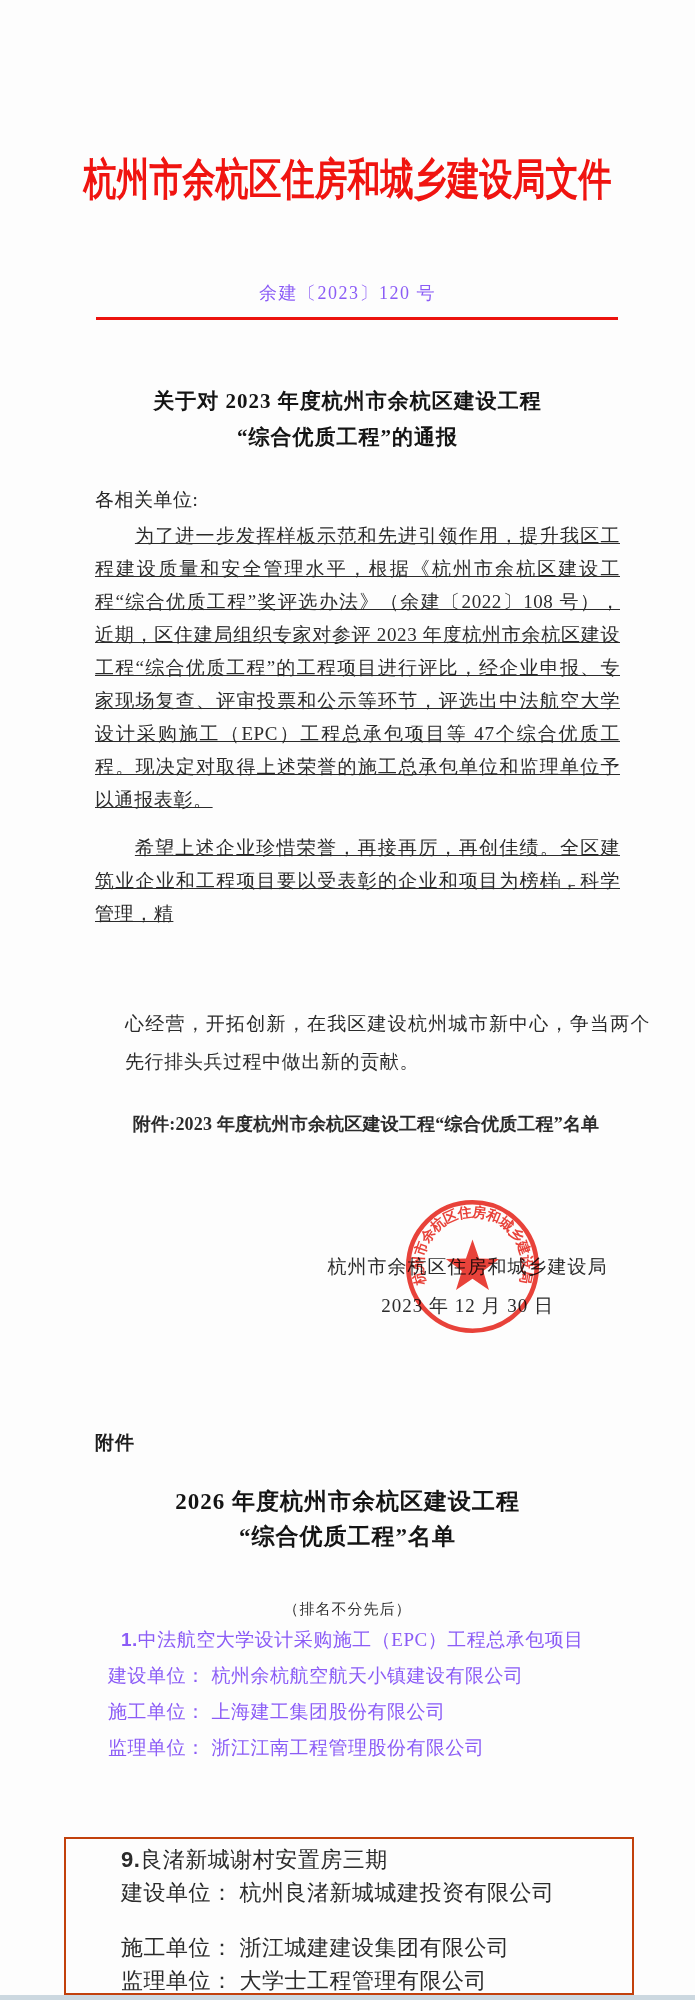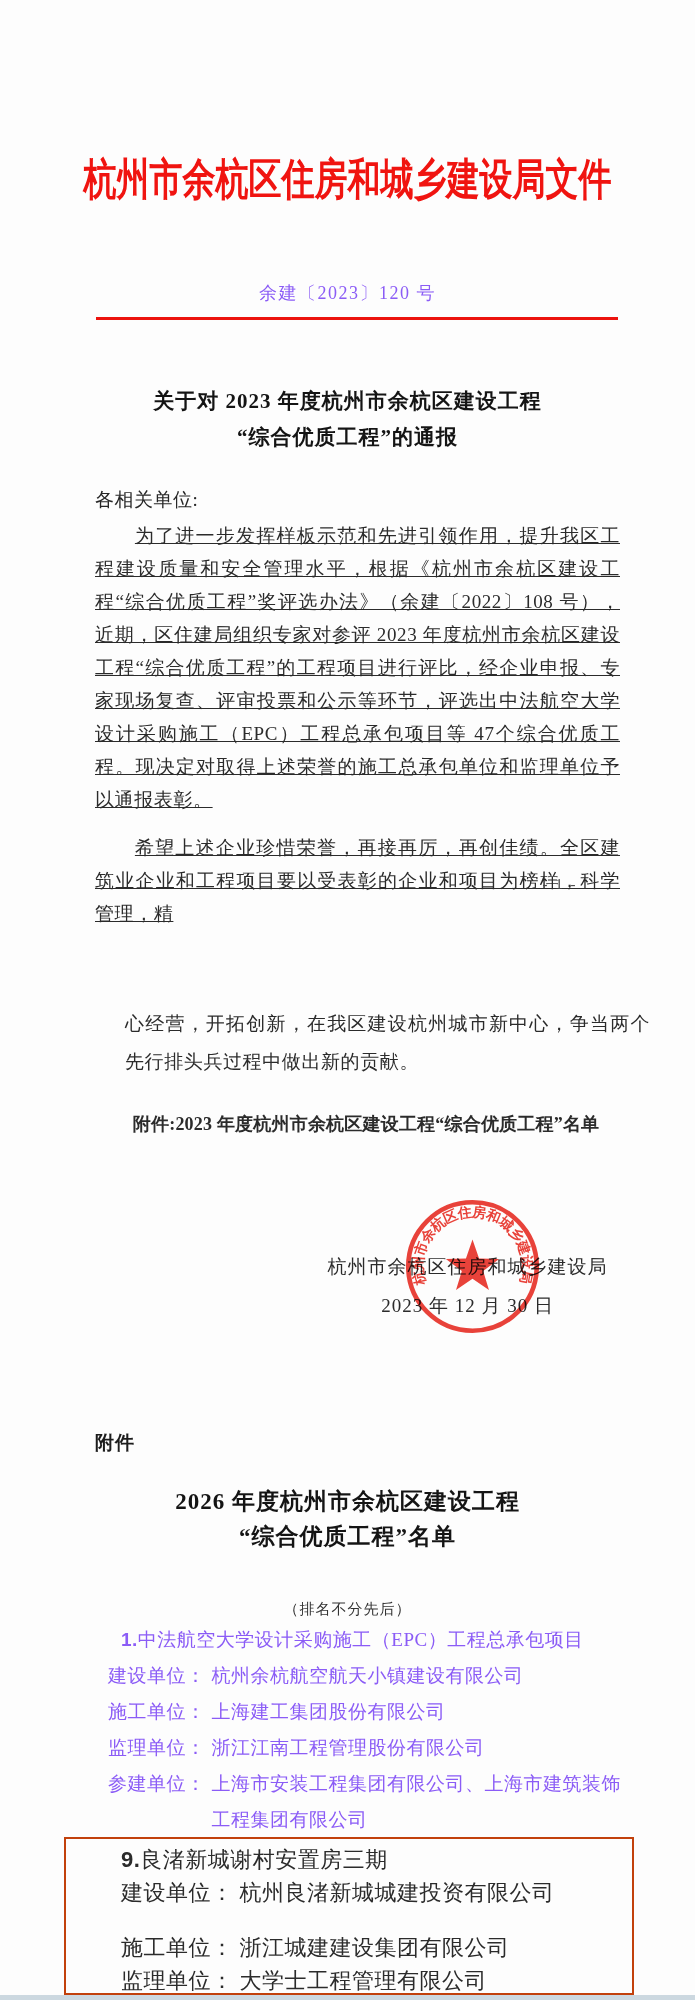--- a/index.html
+++ b/index.html
@@ -146,24 +146,20 @@
     <span class="val">杭州余杭航空航天小镇建设有限公司</span>
   </div>
   <div class="row">
     <span class="lbl">施工单位：</span>
     <span class="val">上海建工集团股份有限公司</span>
   </div>
   <div class="row">
     <span class="lbl">监理单位：</span>
     <span class="val">浙江江南工程管理股份有限公司</span>
   </div>
-  <div class="row">
-    <span class="lbl">参建单位：</span>
-    <span class="val">上海市安装工程集团有限公司、上海市建筑装饰工程集团有限公司</span>
-  </div>
 </div>
 
 <div class="abs highlight-box">
   <div class="proj-title">
     <span class="num">9.</span><span>良渚新城谢村安置房三期</span>
   </div>
   <div class="row">
     <span class="lbl">建设单位：</span>
     <span class="val">杭州良渚新城城建投资有限公司</span>
   </div>

